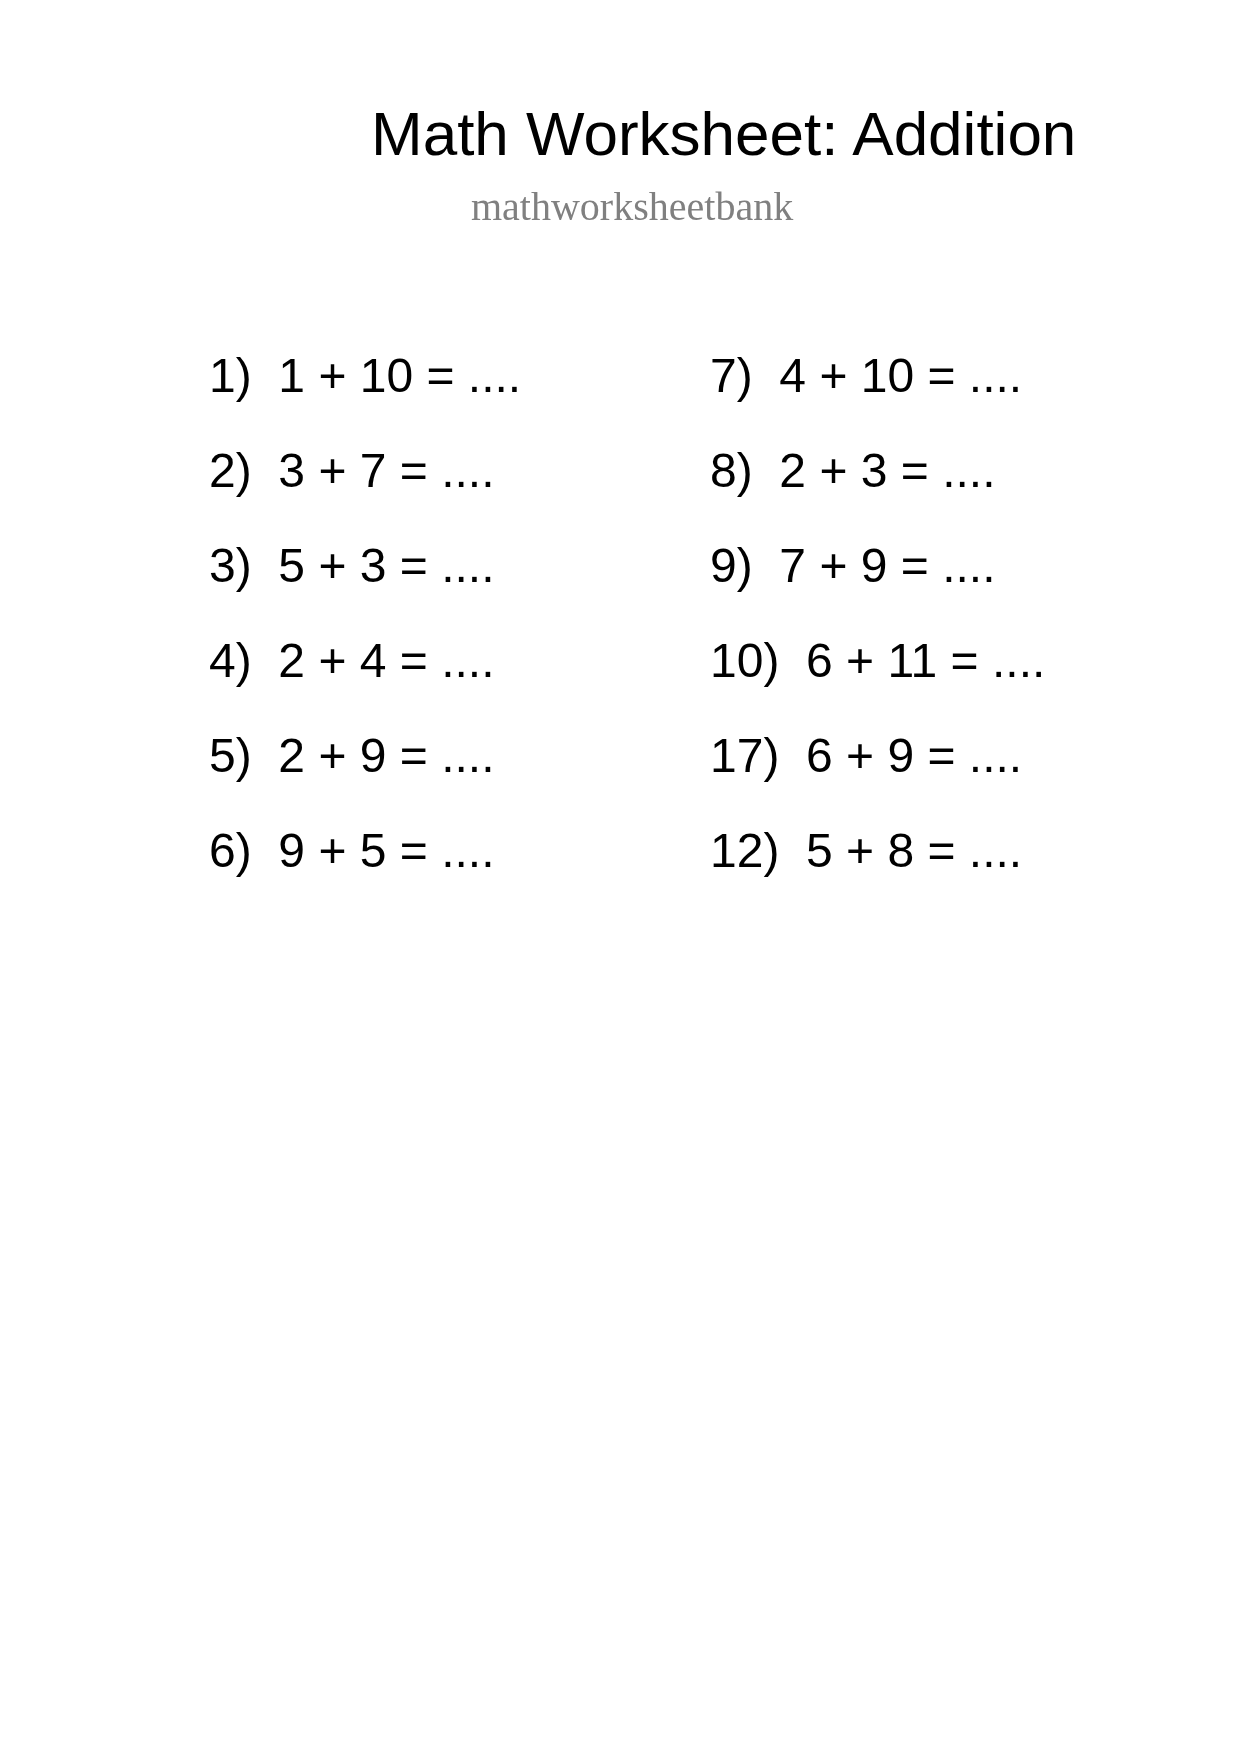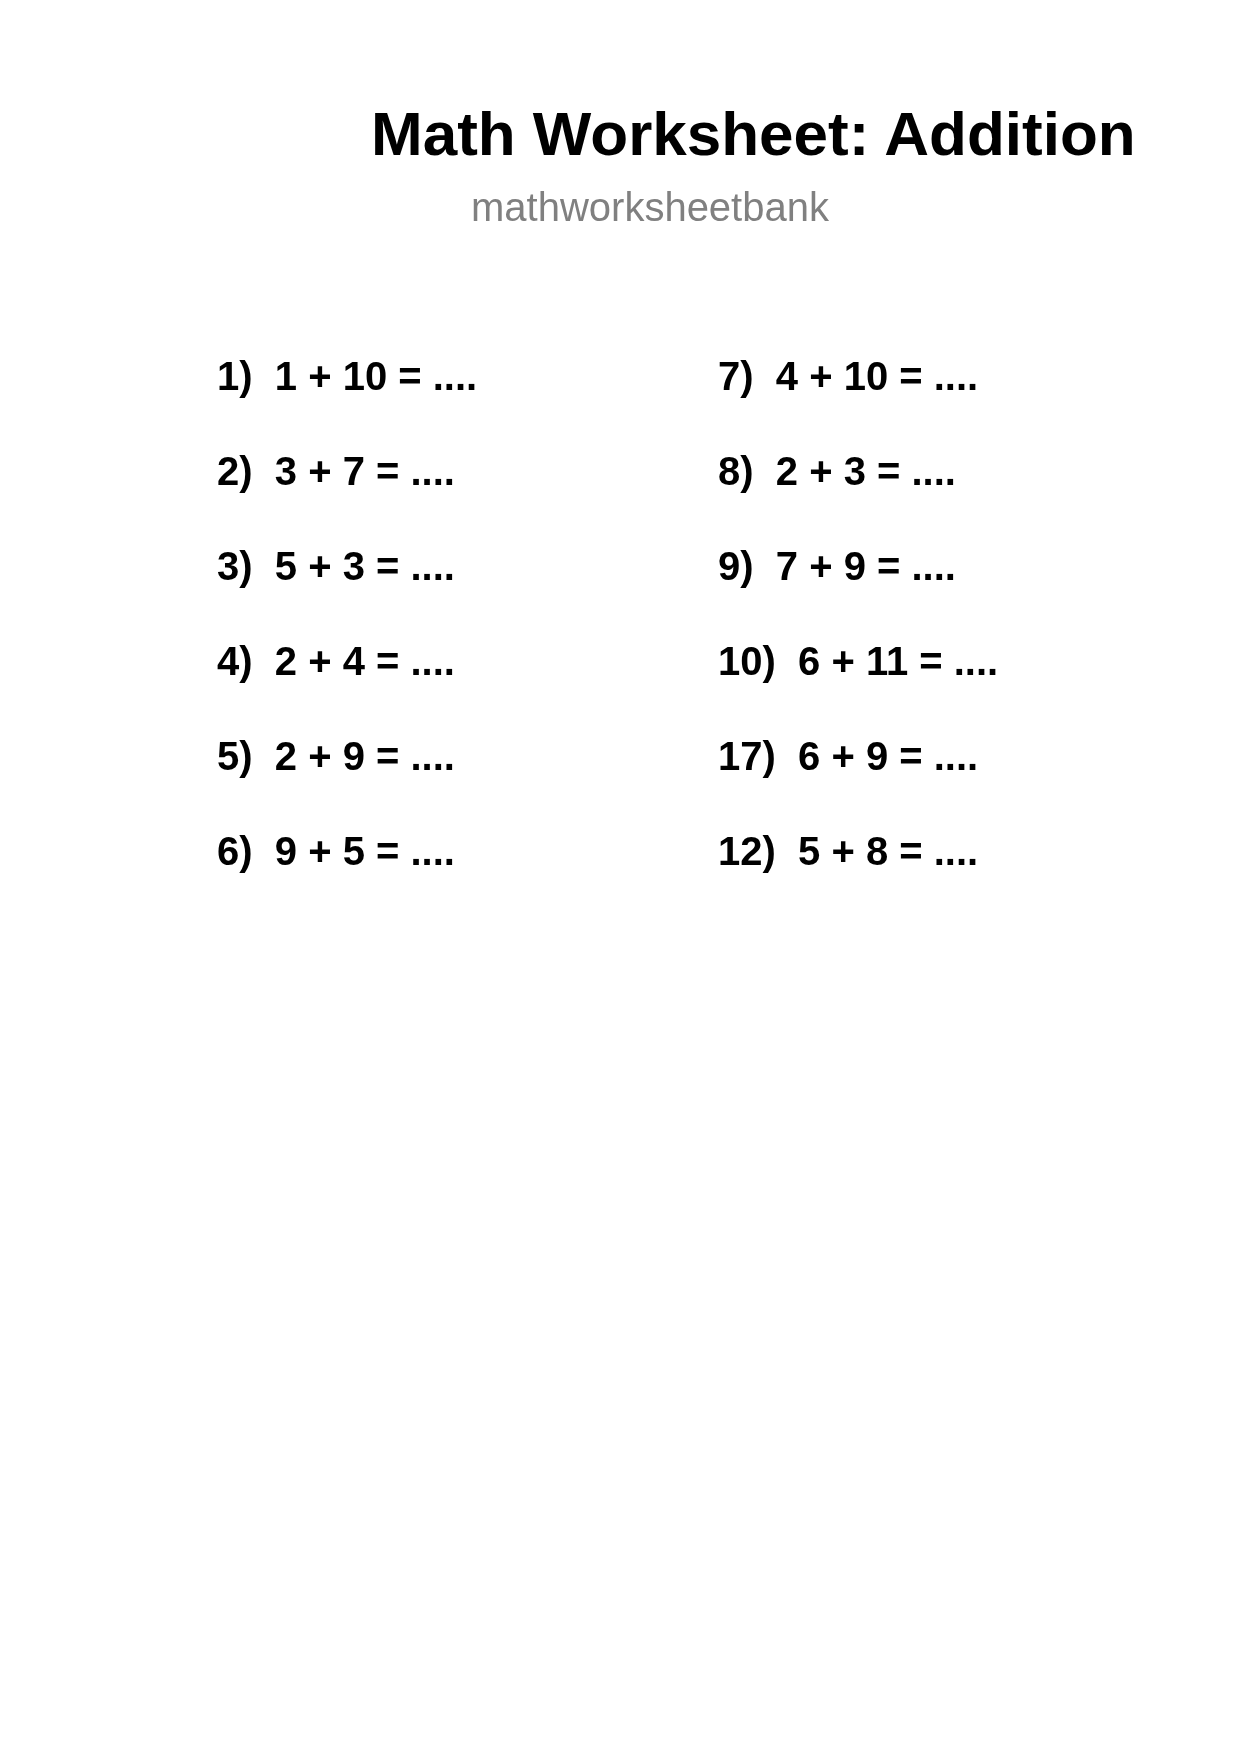--- a/index.html
+++ b/index.html
@@ -16,44 +16,44 @@
       color: #000000;
     }
     .title {
       position: absolute;
       left: 371px;
       top: 98px;
       font-size: 62px;
       line-height: 72px;
       white-space: pre;
       margin: 0;
-      font-weight: bold;
+      font-weight: normal;
     }
     .subtitle {
       position: absolute;
       left: 471px;
       top: 183px;
       font-size: 40px;
       line-height: 48px;
       color: #808080;
       white-space: pre;
+      font-family: Liberation Serif, serif;
     }
     .column {
       position: absolute;
       top: 0;
     }
     .column.left { left: 201px; }
     .column.right { left: 702px; }
     .problem {
       position: absolute;
-      left: 16px;
-      font-size: 40px;
+      left: 8px;
+      font-size: 48px;
       line-height: 50px;
       white-space: pre;
-      font-weight: bold;
     }
     .problem .num { }
     .problem .expr { }
   </style>
 </head>
 <body>
 
 <h1 class="title">Math Worksheet: Addition</h1>
 <div class="subtitle">mathworksheetbank</div>
 

